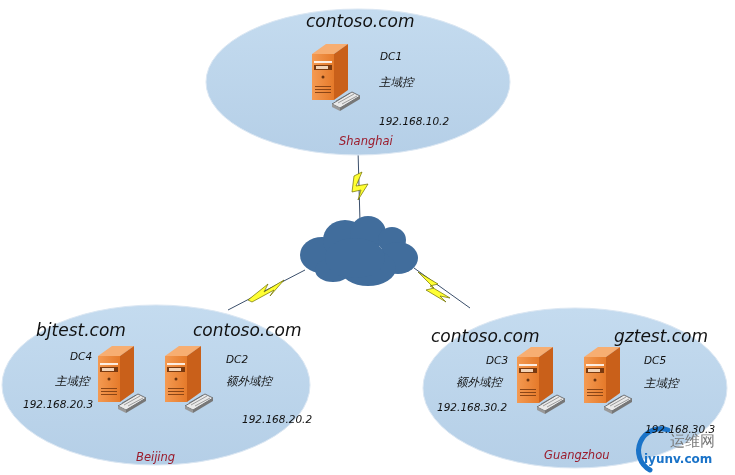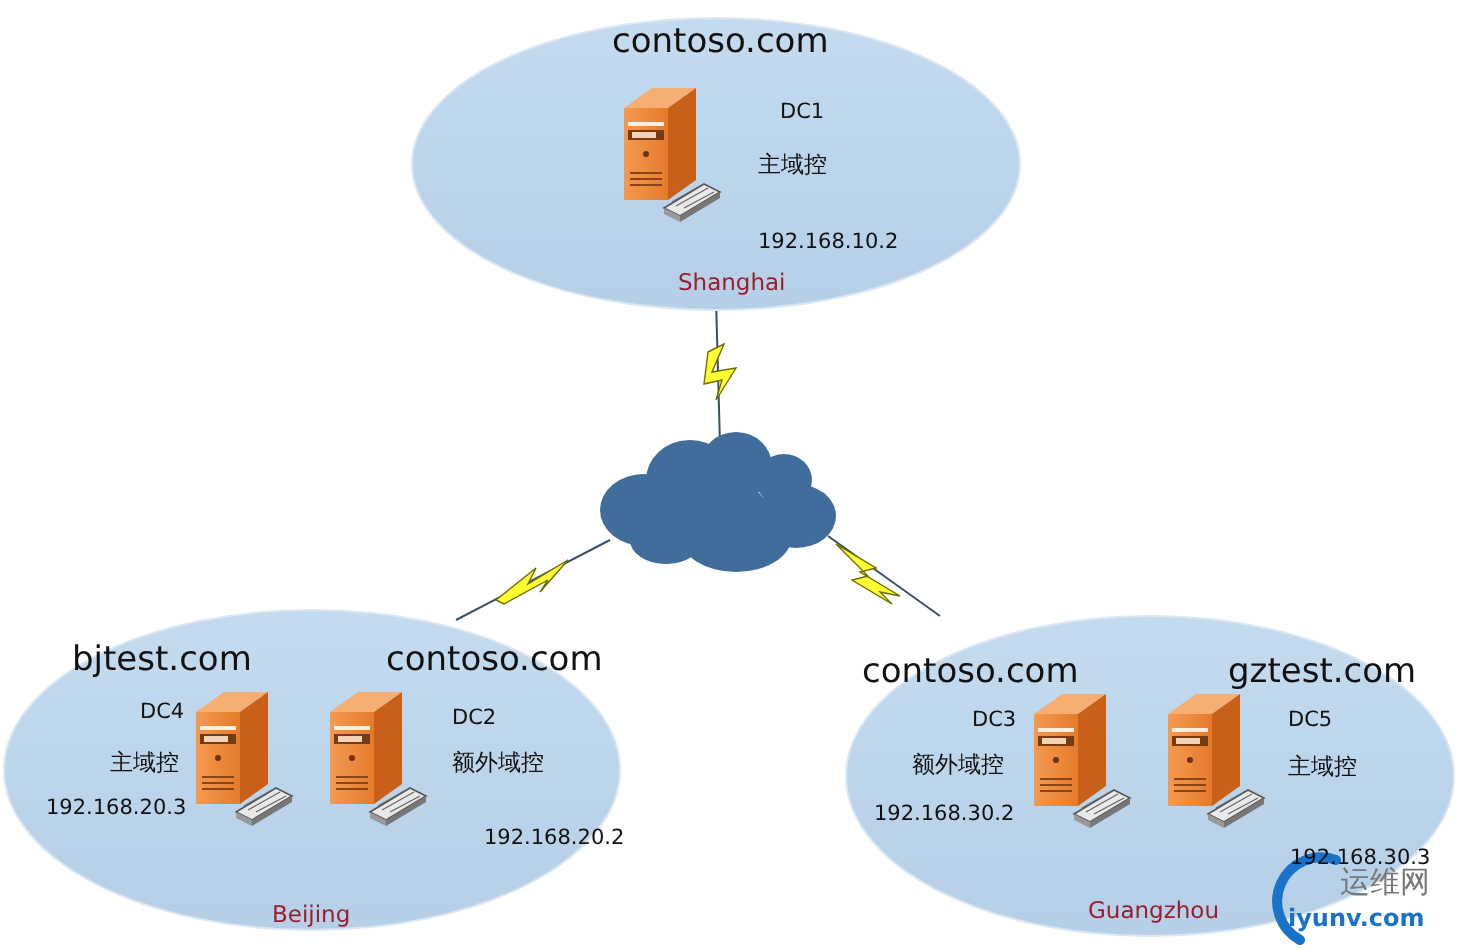--- a/index.html
+++ b/index.html
@@ -1,18 +1,18 @@
 <!DOCTYPE html>
 <html><head>
 <meta charset="utf-8">
 <style>
   html, body { margin:0; padding:0; background:#ffffff; }
   body { width:735px; height:475px; position:relative; overflow:hidden; font-family:"DejaVu Sans", "Liberation Sans", sans-serif; }
   #diagram { position:absolute; left:0; top:0; }
-  .t { position:absolute; color:#111; white-space:nowrap; }
+  .t { position:absolute; color:#111; white-space:nowrap;font-style:italic; }
   .domain { font-size:17px; }
   .dcname { font-size:10.5px; }
   .role { font-size:11.5px; }
   .ip { font-size:10.5px; }
   .city { font-size:11.5px; color:#9b1c2c; }
   .wm-cn { position:absolute; font-size:15px; color:#777;text-align:center; }
   .wm-en { position:absolute; font-size:12px; color:#1a73c8; font-weight:bold; }
 </style>
 </head>
 <body>
@@ -84,21 +84,21 @@
   <use href="#server" x="312" y="44"></use>
   <use href="#server" x="98" y="346"></use>
   <use href="#server" x="165" y="346"></use>
   <use href="#server" x="517" y="347"></use>
   <use href="#server" x="584" y="347"></use>
 
   <path d="M650 470 A22 22 0 0 1 668 430" fill="none" stroke="#1a73c8" stroke-width="5" stroke-linecap="round"></path>
 </svg>
 
 <div class="t domain" style="left:306px;top:11px;">contoso.com</div>
-<div class="t dcname" style="left:390px;top:50px;">DC1</div>
+<div class="t dcname" style="left:380px;top:50px;">DC1</div>
 <div class="t role" style="left:379px;top:75px;">主域控</div>
 <div class="t ip" style="left:379px;top:103px;margin-top:12px;">192.168.10.2</div>
 <div class="t city" style="left:339px;top:134px;">Shanghai</div>
 
 <div class="t domain" style="left:36px;top:320px;">bjtest.com</div>
 <div class="t domain" style="left:193px;top:320px;">contoso.com</div>
 <div class="t dcname" style="left:70px;top:350px;">DC4</div>
 <div class="t role" style="left:55px;top:374px;">主域控</div>
 <div class="t ip" style="left:23px;top:398px;">192.168.20.3</div>
 <div class="t dcname" style="left:226px;top:353px;">DC2</div>

